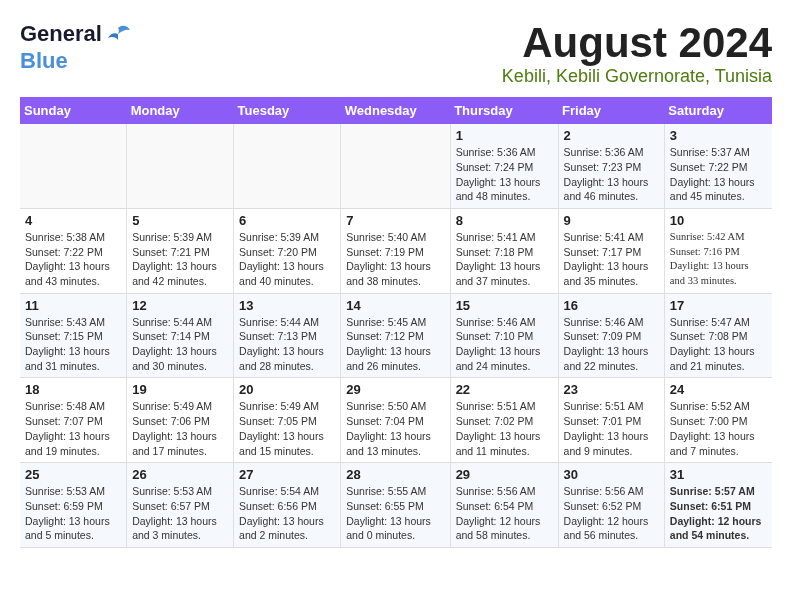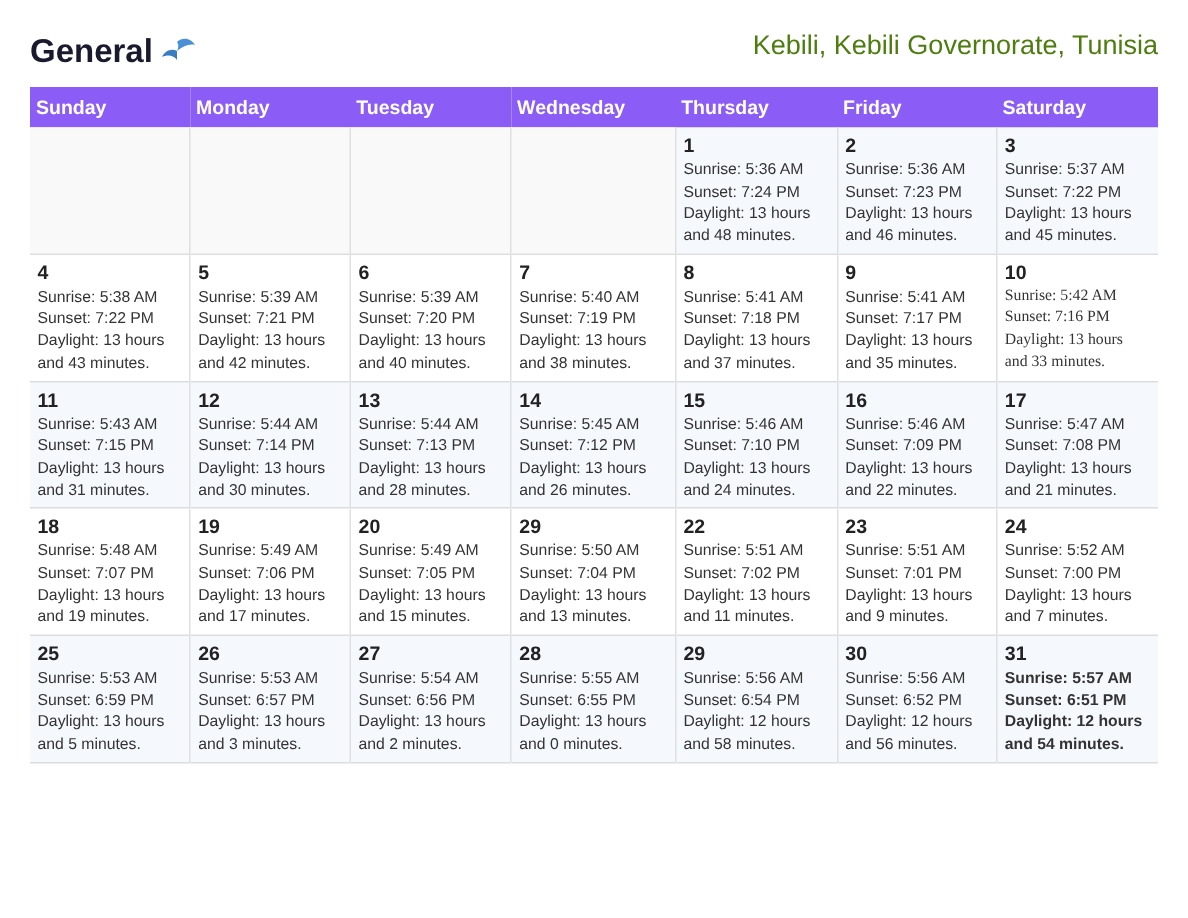--- a/index.html
+++ b/index.html
@@ -96,24 +96,26 @@
   <div class="logo">
     <div class="logo-wrapper">
       <div>
         <div style="display:flex;align-items:center;gap:2px;">
           <span style="font-size:22px;font-weight:bold;color:#1a1a2e;">General</span>
           <svg width="28" height="28" viewBox="0 0 28 28">
             <path d="M14 8 C18 4, 24 6, 26 10 C22 9, 18 11, 14 14 C16 10, 14 8 14 8Z" fill="#4a90d9"></path>
             <path d="M14 14 C10 12, 6 14, 4 18 C8 16, 12 17, 14 20 C14 17, 14 14 14 14Z" fill="#3a7cc1"></path>
           </svg>
         </div>
+        <div style="font-size:22px;font-weight:bold;color:#4a90d9;">Blue</div>
       </div>
     </div>
   </div>
   <div class="title-section">
+    <div class="calendar-title">August 2024</div>
     <div class="calendar-subtitle">Kebili, Kebili Governorate, Tunisia</div>
   </div>
 </div>
 
 <table>
   <thead>
     <tr>
       <th>Sunday</th>
       <th>Monday</th>
       <th>Tuesday</th>

